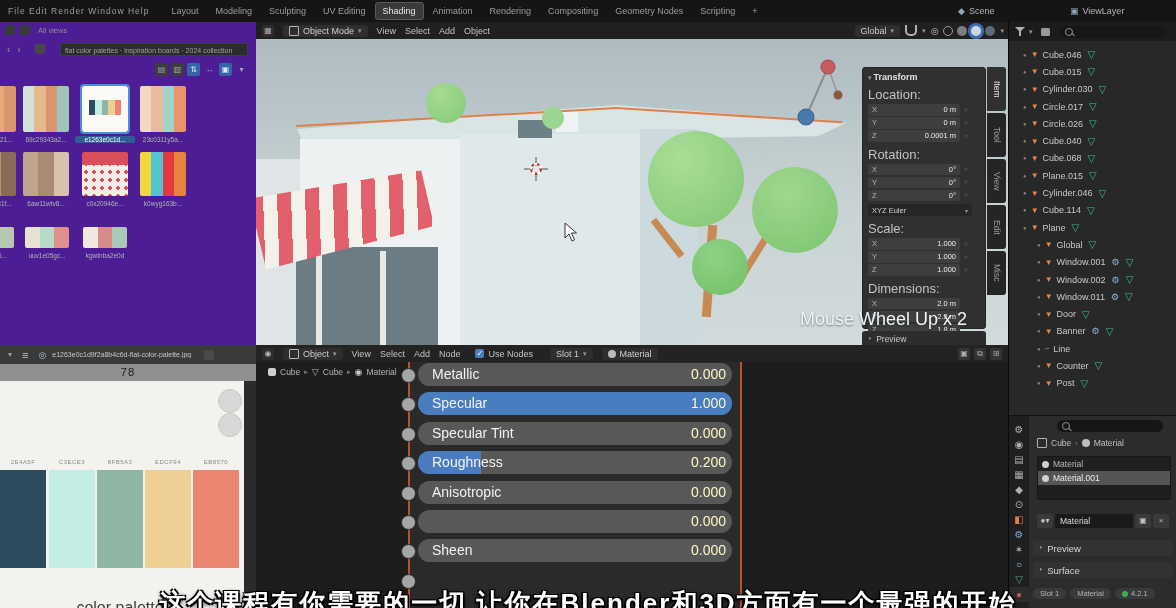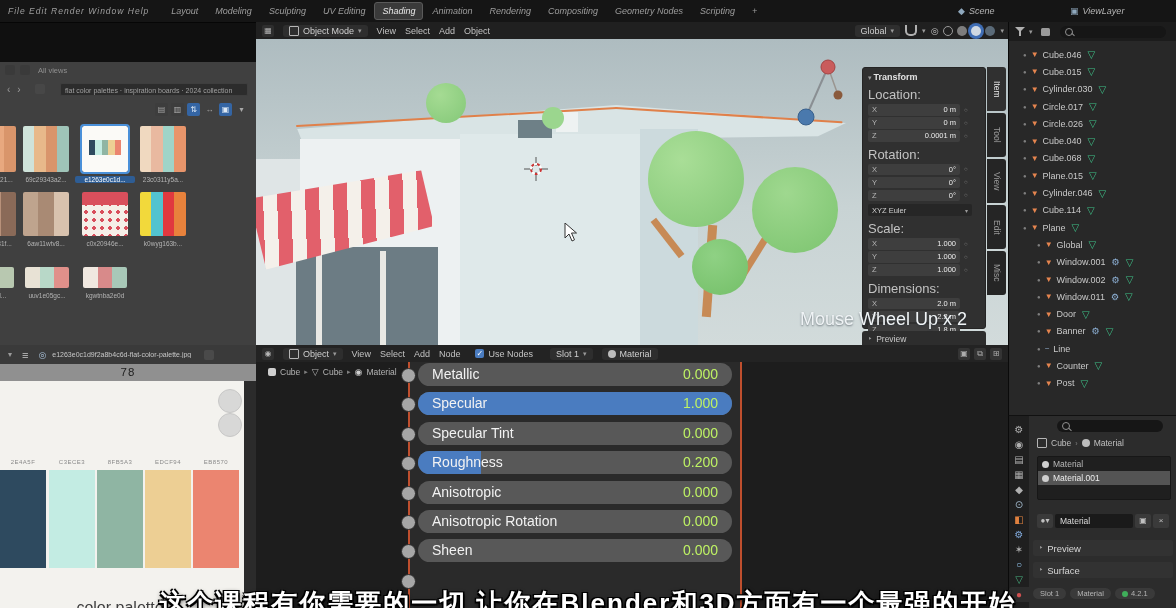--- a/index.html
+++ b/index.html
@@ -2,29 +2,29 @@
 <html><head>
 <meta charset="utf-8">
 <style>
   html,body{margin:0;padding:0;background:#000;}
   #app{position:relative;width:1176px;height:608px;overflow:hidden;background:#101010;
        font-family:"Liberation Sans","DejaVu Sans",sans-serif;-webkit-font-smoothing:antialiased;}
   .abs{position:absolute;}
   .fx{display:flex;align-items:center;}
   .nowrap{white-space:nowrap;overflow:hidden;text-overflow:ellipsis;}
   
-  #titlebar{left:0;top:0;width:1176px;height:22px;background:#151515;border-bottom:1px solid #060606;font-style:italic;}
+  #titlebar{left:0;top:0;width:1176px;height:22px;background:#151515;border-bottom:1px solid #060606;}
   #tb-menus{color:#9f9f9f;font-size:8.5px;margin-left:8px;letter-spacing:1px;}
   #ws-tabs{margin-left:14px;height:22px;}
   .ws-tab{font-size:9px;color:#9d9d9d;padding:3px 8px;border-radius:3px;margin-right:1px;}
   .ws-tab.active{background:#3a3a3a;color:#e9e9e9;border:1px solid #5a5a5a;padding:3px 7px;}
   .tb-sel{position:absolute;top:0;height:22px;display:flex;align-items:center;color:#b5b5b5;font-size:9px;gap:4px;}
   .tb-ic{font-size:9px;color:#8fa8bd;}
   
-  #explorer{left:0;top:22px;width:256px;height:323px;background:#404040;border-right:6px solid #fdba74;margin-top:40px;}
+  #explorer{left:0;top:22px;width:256px;height:323px;background:#4c1d95;border-right:6px solid #fdba74;}
   #exp-tabrow{left:0;top:0;width:256px;height:16px;}
   .mini-box{display:inline-block;width:10px;height:10px;background:#3a3a3a;border-radius:2px;margin-left:5px;}
   #exp-viewtab{color:#8f8f8f;font-size:7.5px;margin-left:8px;}
   #exp-toolbar{left:0;top:18px;width:256px;height:18px;}
   .nav-btn{color:#9a9a9a;font-size:10px;margin-left:7px;}
   #exp-address{left:60px;top:21px;width:188px;height:13px;background:#2c2c2c;border:1px solid #3e3e3e;border-radius:2px;
                color:#a0a0a0;font-size:7px;line-height:13px;padding:0 4px;box-sizing:border-box;}
   #exp-viewrow{left:0;top:38px;width:256px;height:18px;justify-content:flex-end;padding-right:8px;box-sizing:border-box;gap:3px;}
   .vr-ic{width:13px;height:13px;border-radius:2px;background:#3d3d3d;color:#a9a9a9;font-size:8px;line-height:13px;text-align:center;}
   .vr-ic.blue{background:#3465a4;color:#dce8f5;}
@@ -86,21 +86,21 @@
   .sh-ic{width:12px;height:12px;border-radius:2px;background:#343434;color:#adadad;font-size:8px;line-height:12px;text-align:center;}
   .cb{width:9px;height:9px;background:#4a7cc0;border-radius:2px;color:#fff;font-size:8px;line-height:9px;text-align:center;}
   #sh-breadcrumb{left:12px;top:22px;display:flex;align-items:center;gap:4px;color:#b4b4b4;font-size:8.5px;z-index:3;}
   .bc-sep{color:#808080;font-size:7px;}
   .bc-objic{width:8px;height:8px;background:#cfcfcf;border-radius:2px;display:inline-block;}
   #node{left:152px;top:0;width:334px;height:263px;background:#2a2a2a;border-left:2.5px solid #bf4f2e;border-right:2.5px solid #bf4f2e;box-sizing:border-box;}
   .socket{position:absolute;width:13px;height:13px;border-radius:50%;background:#a6a6a6;border:1.5px solid #2c2c2c;z-index:4;}
   .slider{position:absolute;left:162px;width:314px;height:23px;border-radius:11.5px;background:#585858;overflow:hidden;}
   .slider .fill{position:absolute;left:0;top:0;bottom:0;background:#4a7cc0;}
   .slider .lab{position:absolute;left:14px;top:0;line-height:23px;font-size:14px;color:#f2f2f2;}
-  .slider .val{position:absolute;right:14px;top:0;line-height:23px;font-size:14px;color:#bef264;}
+  .slider .val{position:absolute;right:6px;top:0;line-height:23px;font-size:14px;color:#fef9c3;}
   
   #outliner{left:1008px;top:22px;width:168px;height:393px;background:#282828;border-left:1px solid #0a0a0a;}
   #ol-header{left:0;top:0;width:168px;height:19px;background:#1c1c1c;gap:4px;padding-left:6px;box-sizing:border-box;}
   .funnel{width:10px;height:9px;background:#b0b0b0;clip-path:polygon(0 0,100% 0,60% 45%,60% 100%,40% 100%,40% 45%);}
   .search-pill{height:12px;background:#161616;border-radius:6px;display:flex;align-items:center;padding:0 5px;gap:3px;}
   .lens{width:6px;height:6px;border:1.2px solid #8f8f8f;border-radius:50%;position:relative;display:inline-block;}
   .lens::after{content:"";position:absolute;width:4px;height:1.2px;background:#8f8f8f;transform:rotate(45deg);right:-3px;bottom:-1px;}
   #ol-rows{left:0;top:24px;width:168px;}
   .ol-row{display:flex;align-items:center;height:17.3px;padding-left:14px;}
   .ol-row .dot{color:#7f7f7f;font-size:6px;margin-right:4px;}
@@ -525,21 +525,20 @@
         <span class="lab">Roughness</span>
         <span class="val">0.200</span>
       </div>
       <div class="socket" style="left: 145px; top: 140.6px;"></div>
       <div class="slider" style="top: 135.6px;">
         <span class="lab">Anisotropic</span>
         <span class="val">0.000</span>
       </div>
       <div class="socket" style="left: 145px; top: 170px;"></div>
       <div class="slider" style="top: 165px;">
-        <span class="lab">Anisotropic Rotation</span>
         <span class="val">0.000</span>
       </div>
       <div class="socket" style="left: 145px; top: 199.4px;"></div>
       <div class="slider" style="top: 194.4px;">
         <span class="lab">Sheen</span>
         <span class="val">0.000</span>
       </div>
       <div class="socket" style="left: 145px; top: 228.8px;"></div>
     </div>
 

